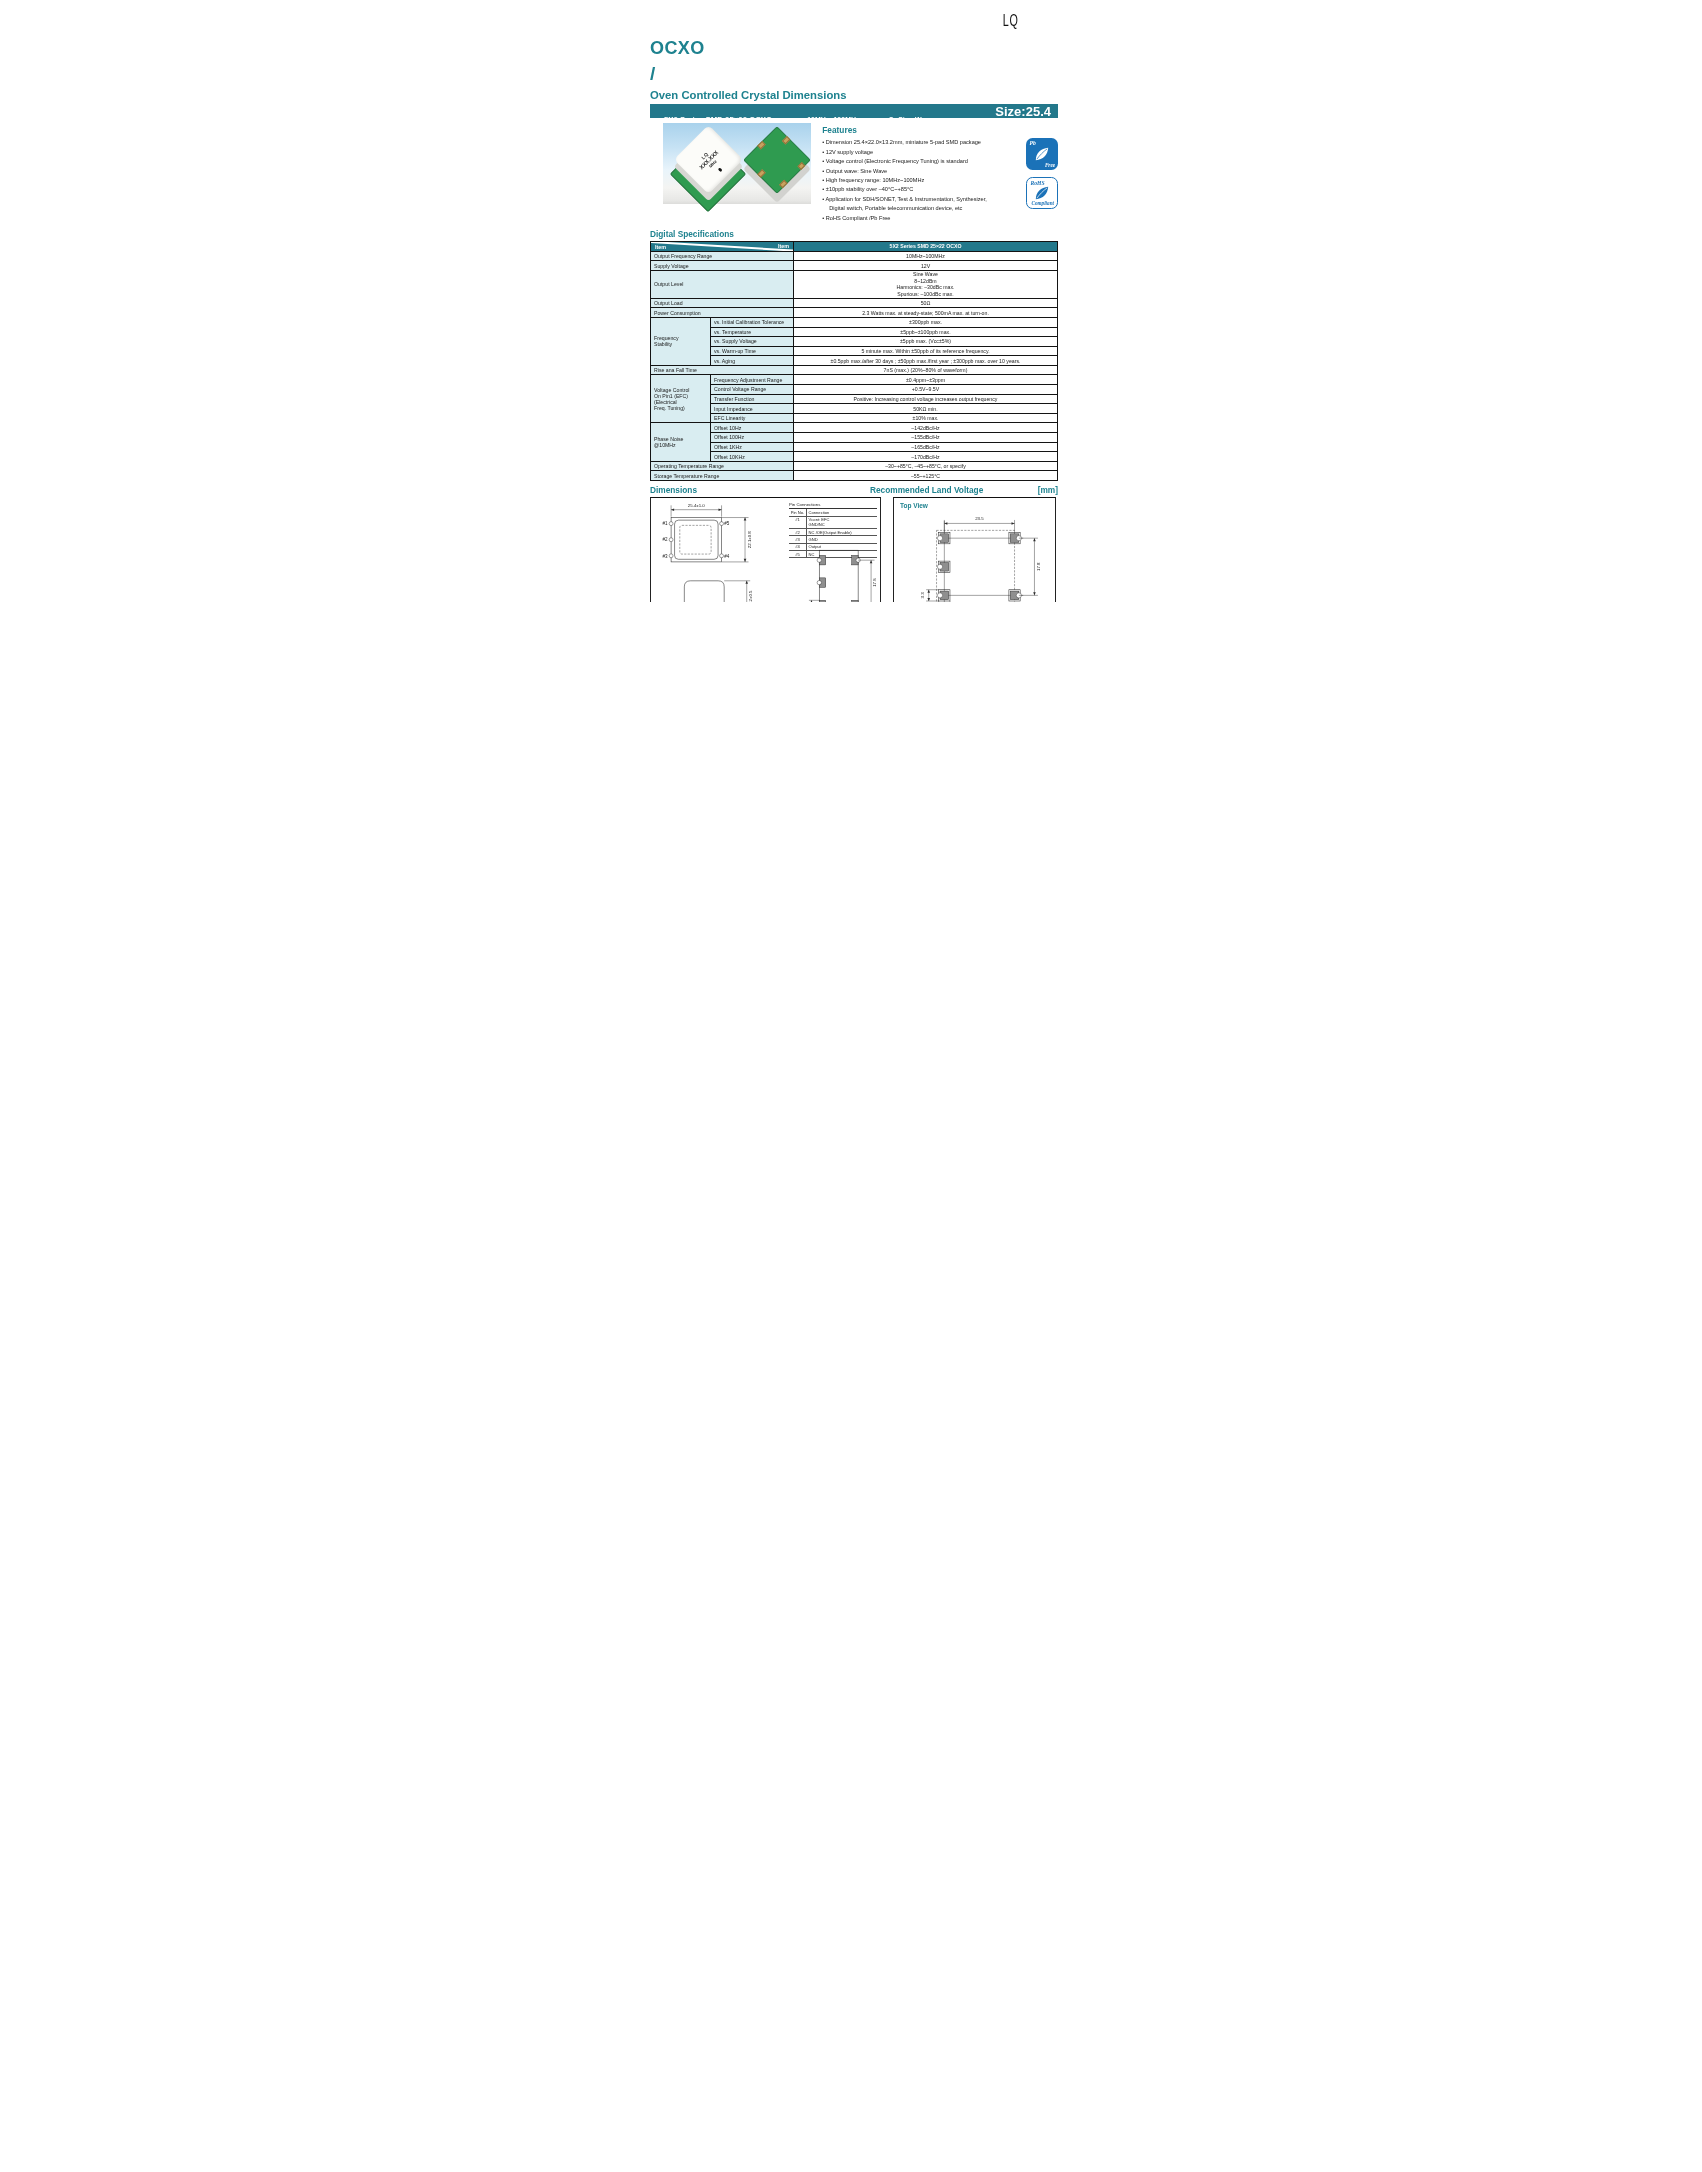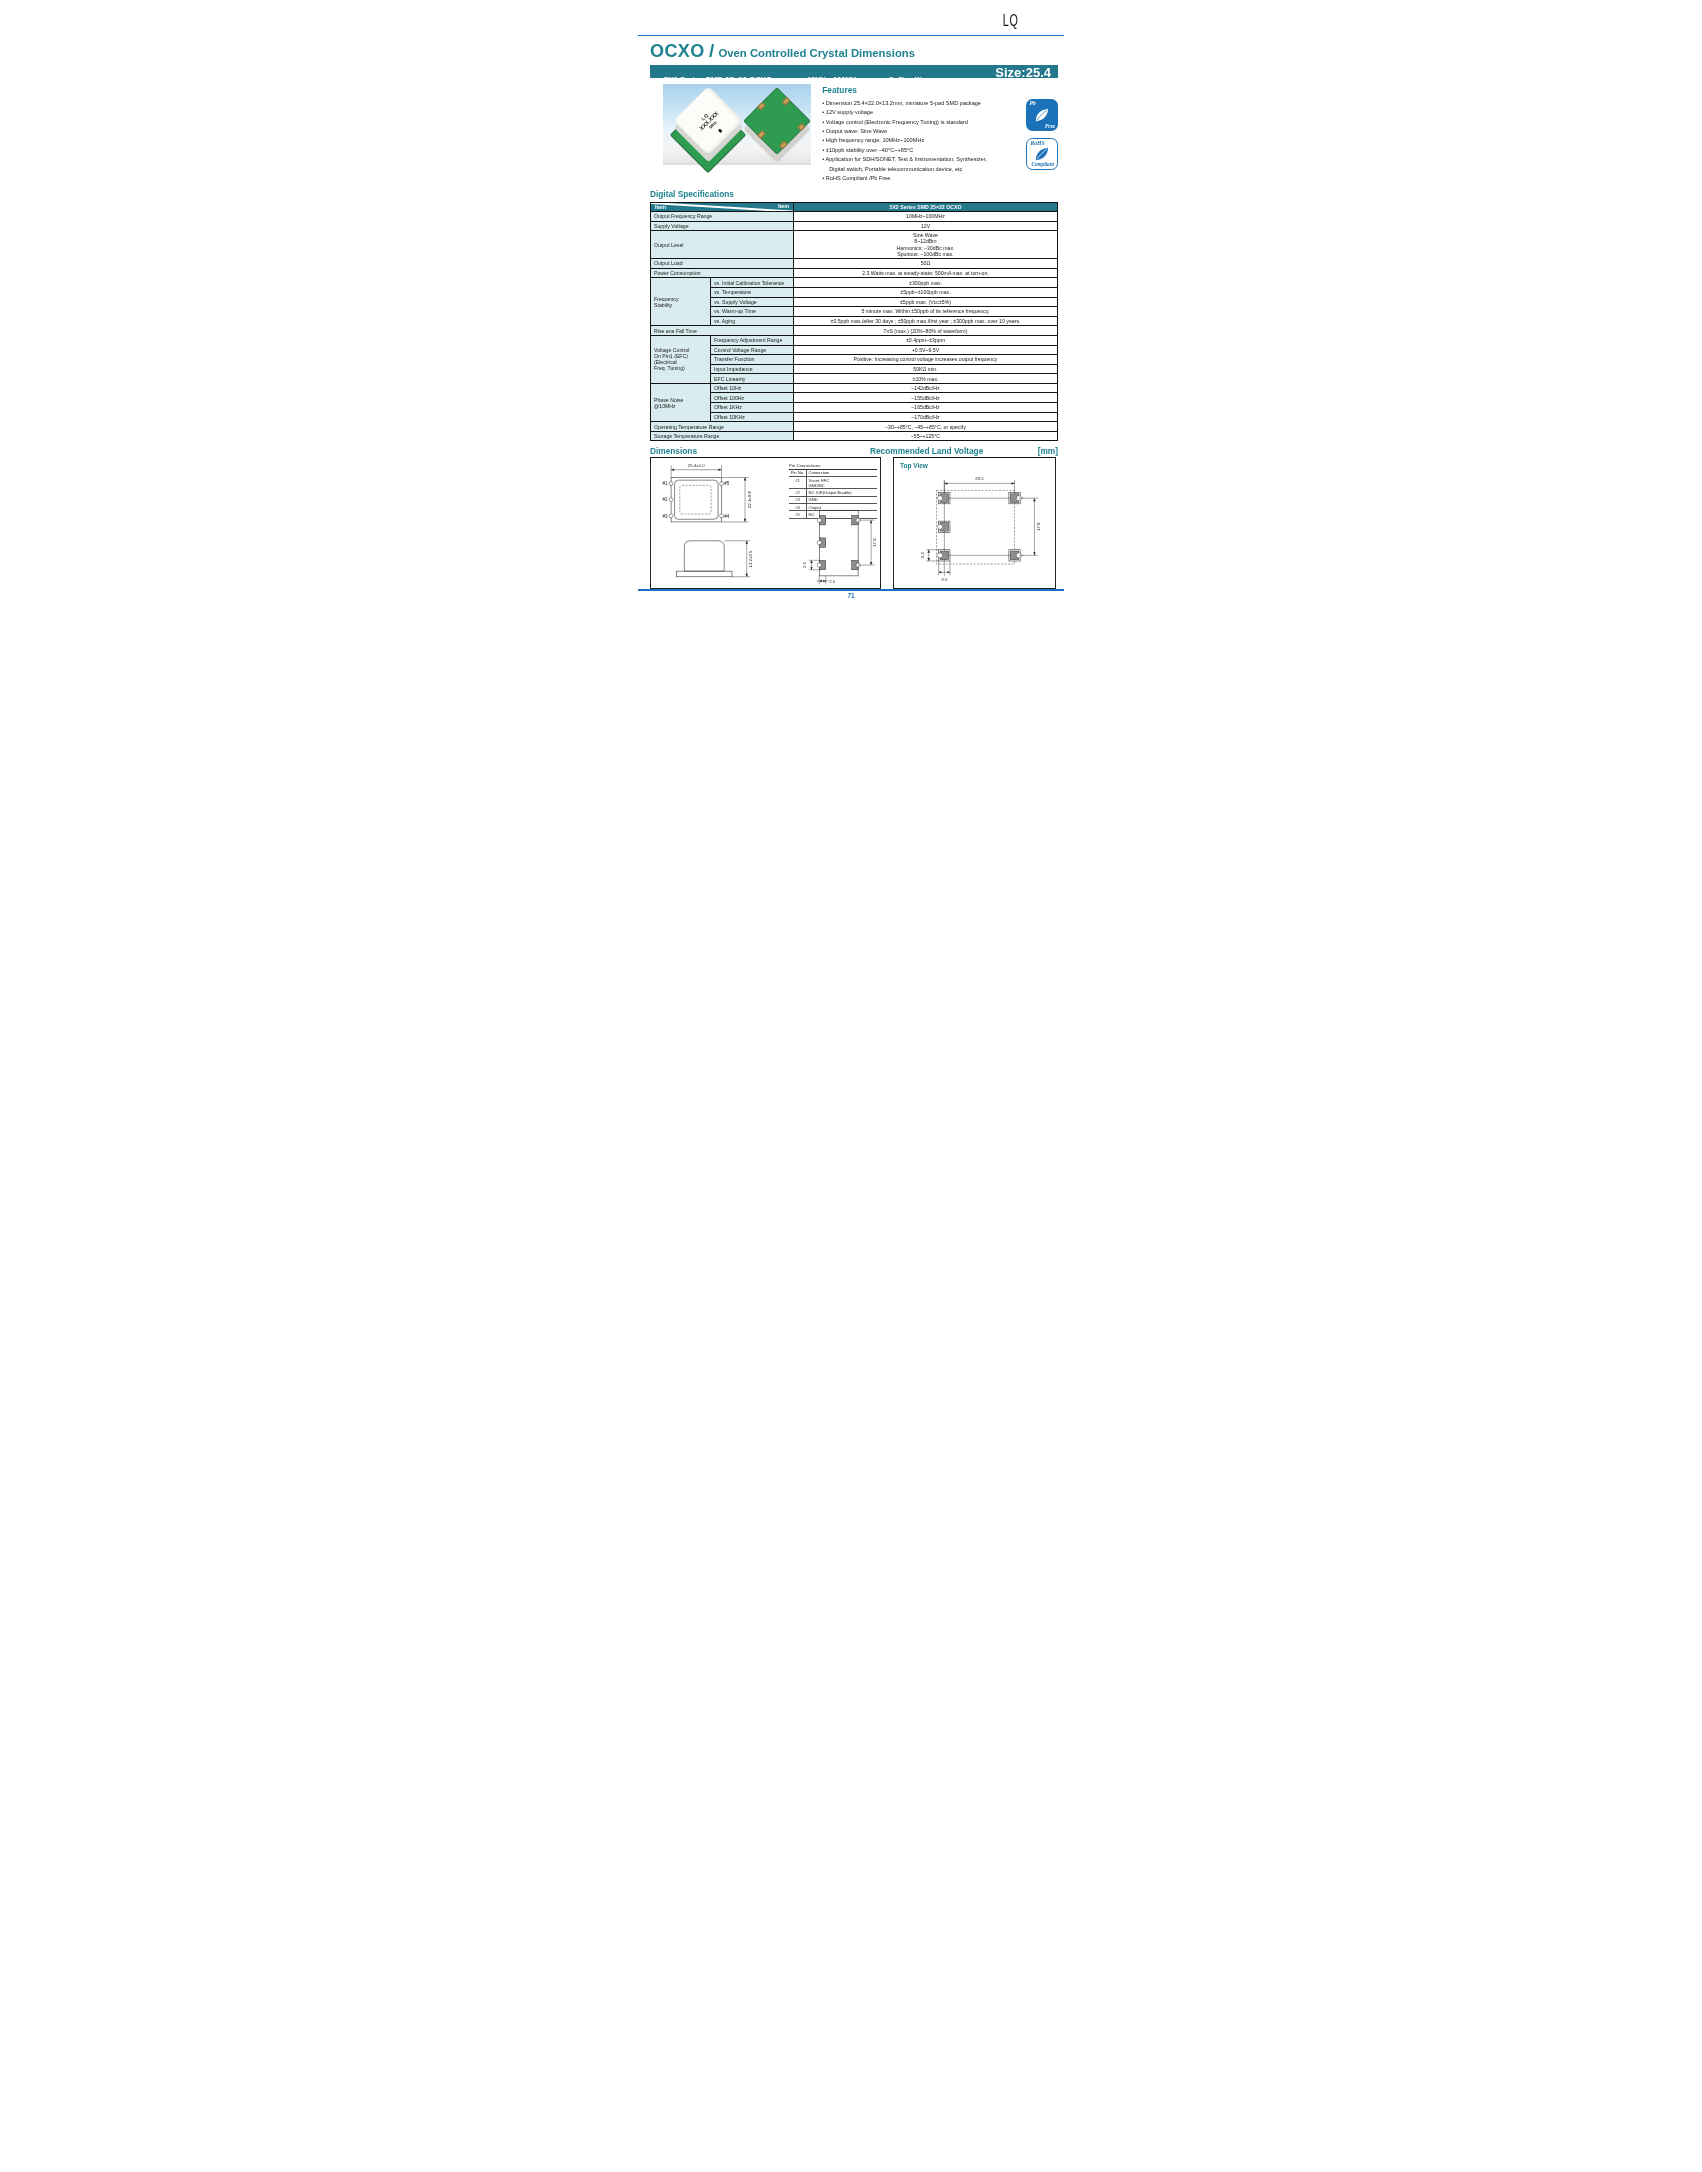--- a/index.html
+++ b/index.html
@@ -7,21 +7,21 @@
   body { font-family:"Liberation Sans", sans-serif; color:#1a1a1a; }
   .page { position:relative; width:426px; height:602px; margin:0 auto; background:#fff; overflow:hidden; display:flex; flex-direction:column; }
 
   
   .top-bar { height:34px; padding-top:9.6px; padding-right:45px; text-align:right; }
   .logo { display:inline-block; font-size:17.4px; font-weight:400; letter-spacing:1.3px; transform:scaleX(.62); transform-origin:right center; color:#111; }
   .top-rule { height:1.7px; background:#1B6FC4; margin-top:3.5px; }
 
   .content { padding:0 6px 0 12px; }
 
-  .title-row { margin-top:3.5px; display:flex; align-items:baseline; gap:4.3px; color:#1E828F; }
+  .title-row { margin-top:3.5px; display:flex; align-items:baseline; gap:4.3px; color:#1E828F;flex-direction:column; }
   .t-main { font-size:18px; font-weight:800; letter-spacing:0.4px; }
   .t-sep  { font-size:19px; font-weight:700; }
   .t-sub  { font-size:11.3px; font-weight:700; }
 
   .banner { margin-top:3px; height:13.5px; background:#23788B; color:#fff; display:grid; grid-template-columns:37% 21% 17% 25%; align-items:center; padding:0 7px 0 14px; }
   .banner .b-series { font-size:7.8px; font-weight:700; }
   .banner .b-freq   { font-size:7px; font-weight:700; }
   .banner .b-wave   { font-size:7px; font-weight:700; }
   .banner .b-size   { font-size:13px; font-weight:700; text-align:right; }
 

